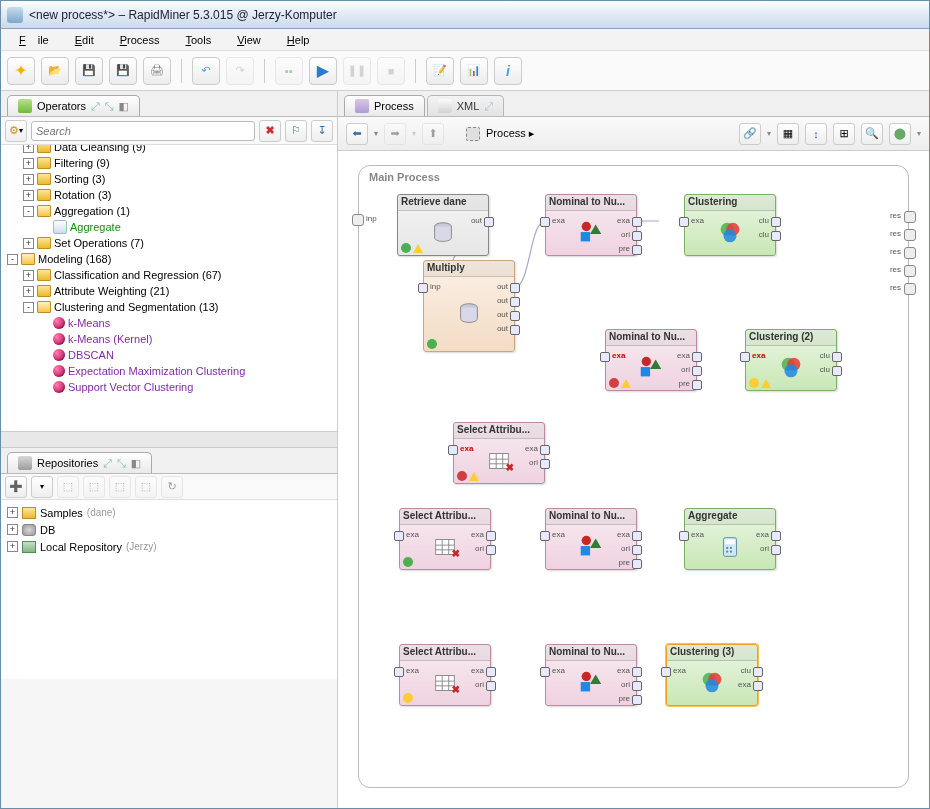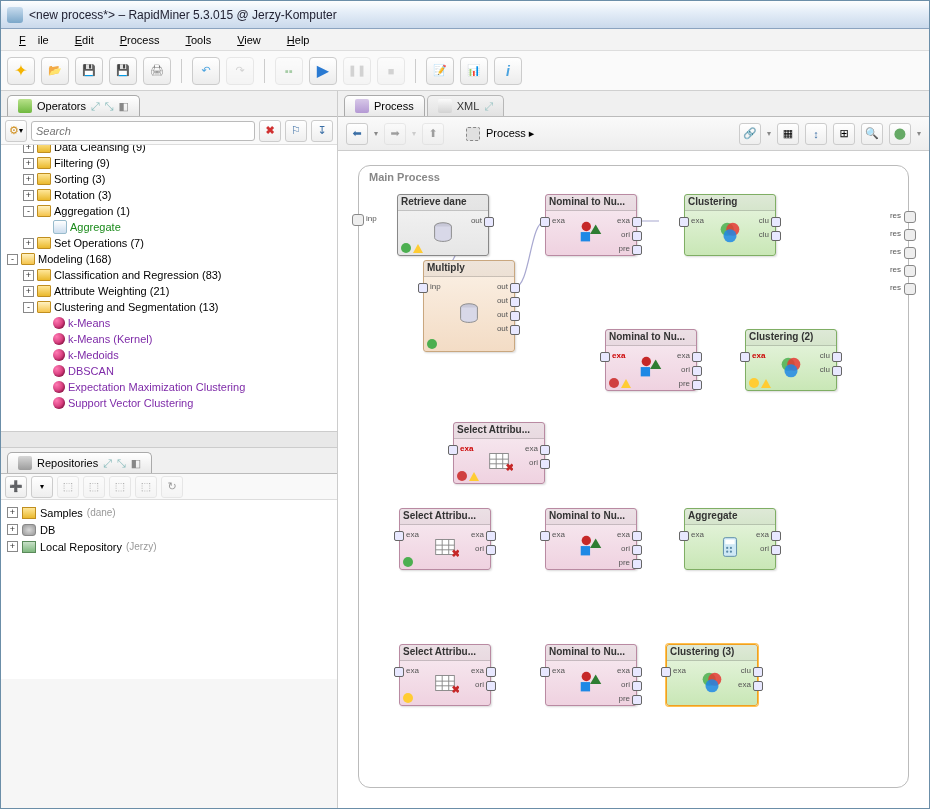--- a/index.html
+++ b/index.html
@@ -207,46 +207,41 @@
             <span class="la ">Set Operations (7)</span>
           </div>
           <div class="trow" style="padding-left: 6px;">
             <div class="expander">-</div>
             <div class="folder open"></div>
             <span class="la ">Modeling (168)</span>
           </div>
           <div class="trow" style="padding-left: 22px;">
             <div class="expander">+</div>
             <div class="folder"></div>
-            <span class="la ">Classification and Regression (83)</span>
+            <span class="la ">Classification and Regression (67)</span>
           </div>
           <div class="trow" style="padding-left: 22px;">
             <div class="expander">+</div>
             <div class="folder"></div>
             <span class="la ">Attribute Weighting (21)</span>
           </div>
           <div class="trow" style="padding-left: 22px;">
             <div class="expander">-</div>
             <div class="folder open"></div>
             <span class="la ">Clustering and Segmentation (13)</span>
           </div>
           <div class="trow" style="padding-left: 38px;">
             <div class="noexpand"></div>
             <div class="op-ball"></div>
             <span class="la purple">k-Means</span>
           </div>
           <div class="trow" style="padding-left: 38px;">
             <div class="noexpand"></div>
             <div class="op-ball"></div>
             <span class="la purple">k-Means (Kernel)</span>
-          </div>
-          <div class="trow" style="padding-left: 38px;">
-            <div class="noexpand"></div>
-            <div class="op-ball"></div>
-            <span class="la purple">k-Medoids</span>
           </div>
           <div class="trow" style="padding-left: 38px;">
             <div class="noexpand"></div>
             <div class="op-ball"></div>
             <span class="la purple">DBSCAN</span>
           </div>
           <div class="trow" style="padding-left: 38px;">
             <div class="noexpand"></div>
             <div class="op-ball"></div>
             <span class="la purple">Expectation Maximization Clustering</span>

